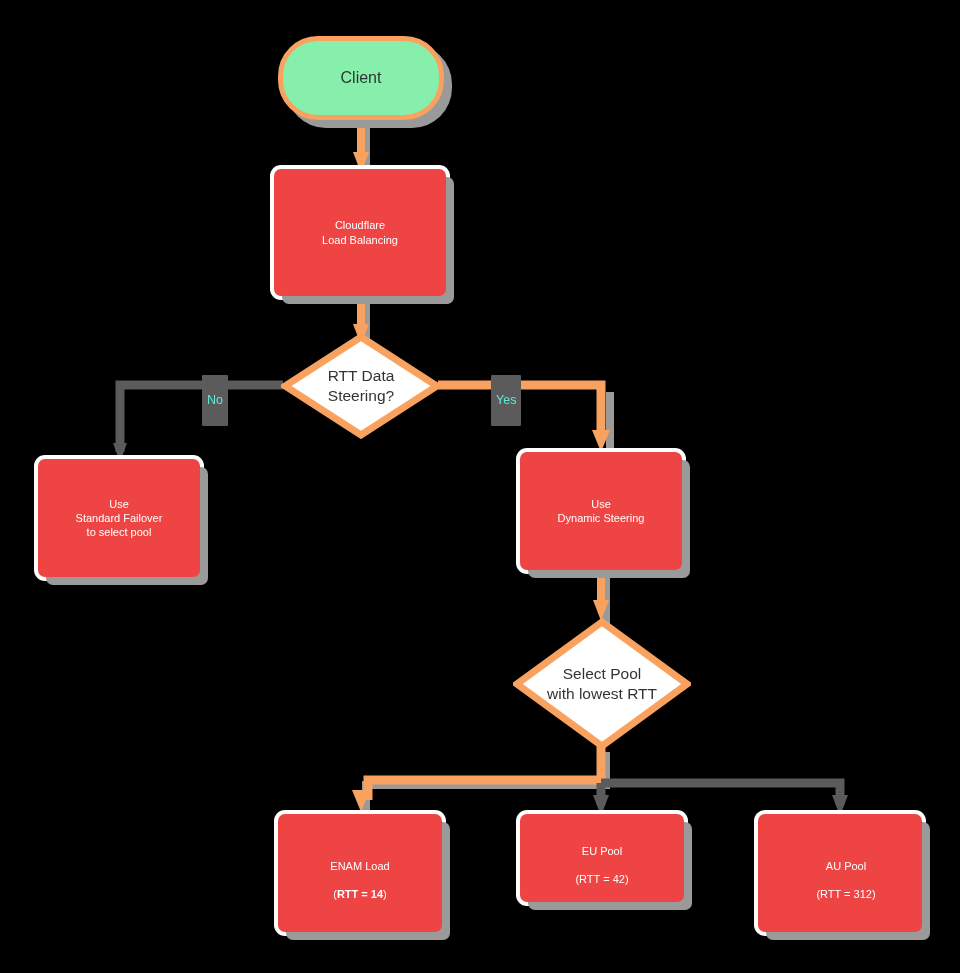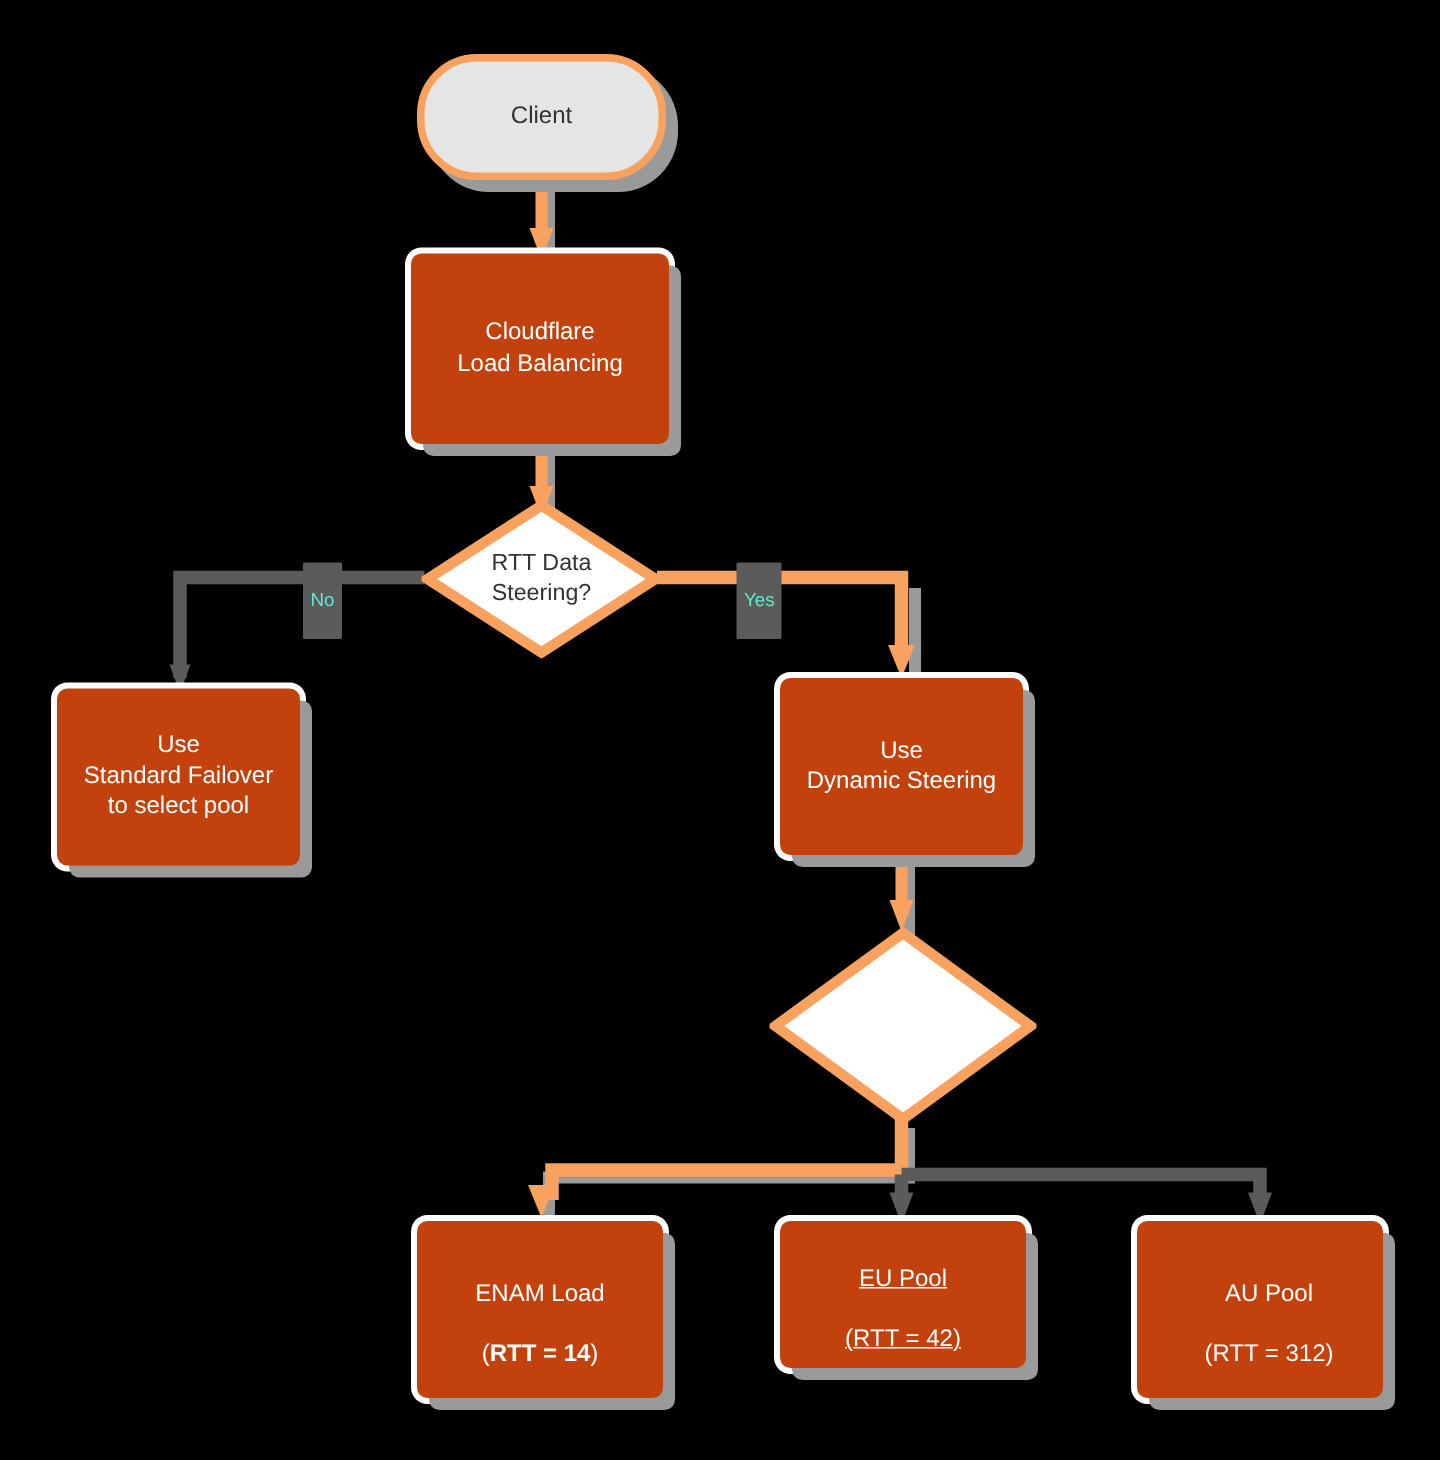--- a/index.html
+++ b/index.html
@@ -45,30 +45,30 @@
     text-align: center;
   }
   .node-text {
     position: relative;
     z-index: 3;
     line-height: 1.28;
     white-space: pre-line;
   }
   
   .box {
-    background: #c2410c;
+    background: #ef4444;
     border-radius: 7px;
     color: #FFFFFF;
-    font-size: 16px;
+    font-size: 11px;
     box-shadow: 8px 8px 0 0 #9a9a9a, 0 0 0 4px #ffffff;
   }
   .box .node-text { padding: 0 10px; }
   
   .stadium {
-    background: #e5e5e5;
+    background: #86efac;
     border: 5px solid #F9A25F;
     border-radius: 40px;
     color: #333333;
     font-size: 16px;
     box-shadow: 8px 8px 0 0 #9a9a9a;
   }
   
   .diamond {
     background: transparent;
   }
@@ -180,30 +180,32 @@
 
   <div class="node box" style="left:520px;top:452px;width:162px;height:118px;z-index:2;">
     <div class="node-text">Use
 Dynamic Steering</div>
   </div>
 
   <div class="node diamond" style="left:513px;top:618px;width:178px;height:132px;z-index:2;">
     <svg class="dia-shape" viewBox="0 0 178 132" preserveAspectRatio="none">
       <polygon points="89,4 174,66 89,128 4,66" fill="#FFFFFF" stroke="#F9A25F" stroke-width="7"></polygon>
     </svg>
+    <div class="node-text">Select Pool
+with lowest RTT</div>
   </div>
 
   <div class="node box" style="left:278px;top:814px;width:164px;height:118px;z-index:2;">
     <div class="node-text">
       <span>ENAM Load</span><br>
       <span>(</span><b>RTT = 14</b><span>)</span>
     </div>
   </div>
 
-  <div class="node box" style="left:520px;top:814px;width:164px;height:98px;z-index:2;text-decoration:underline;">
+  <div class="node box" style="left:520px;top:814px;width:164px;height:88px;z-index:2;">
     <div class="node-text">
       <span>EU Pool</span><br>
       <span>(</span><span>RTT = 42</span><span>)</span>
     </div>
   </div>
 
   <div class="node box" style="left:758px;top:814px;width:164px;height:118px;z-index:2;padding-left:12px;">
     <div class="node-text">
       <span>AU Pool</span><br>
       <span>(</span><span>RTT = 312</span><span>)</span>

